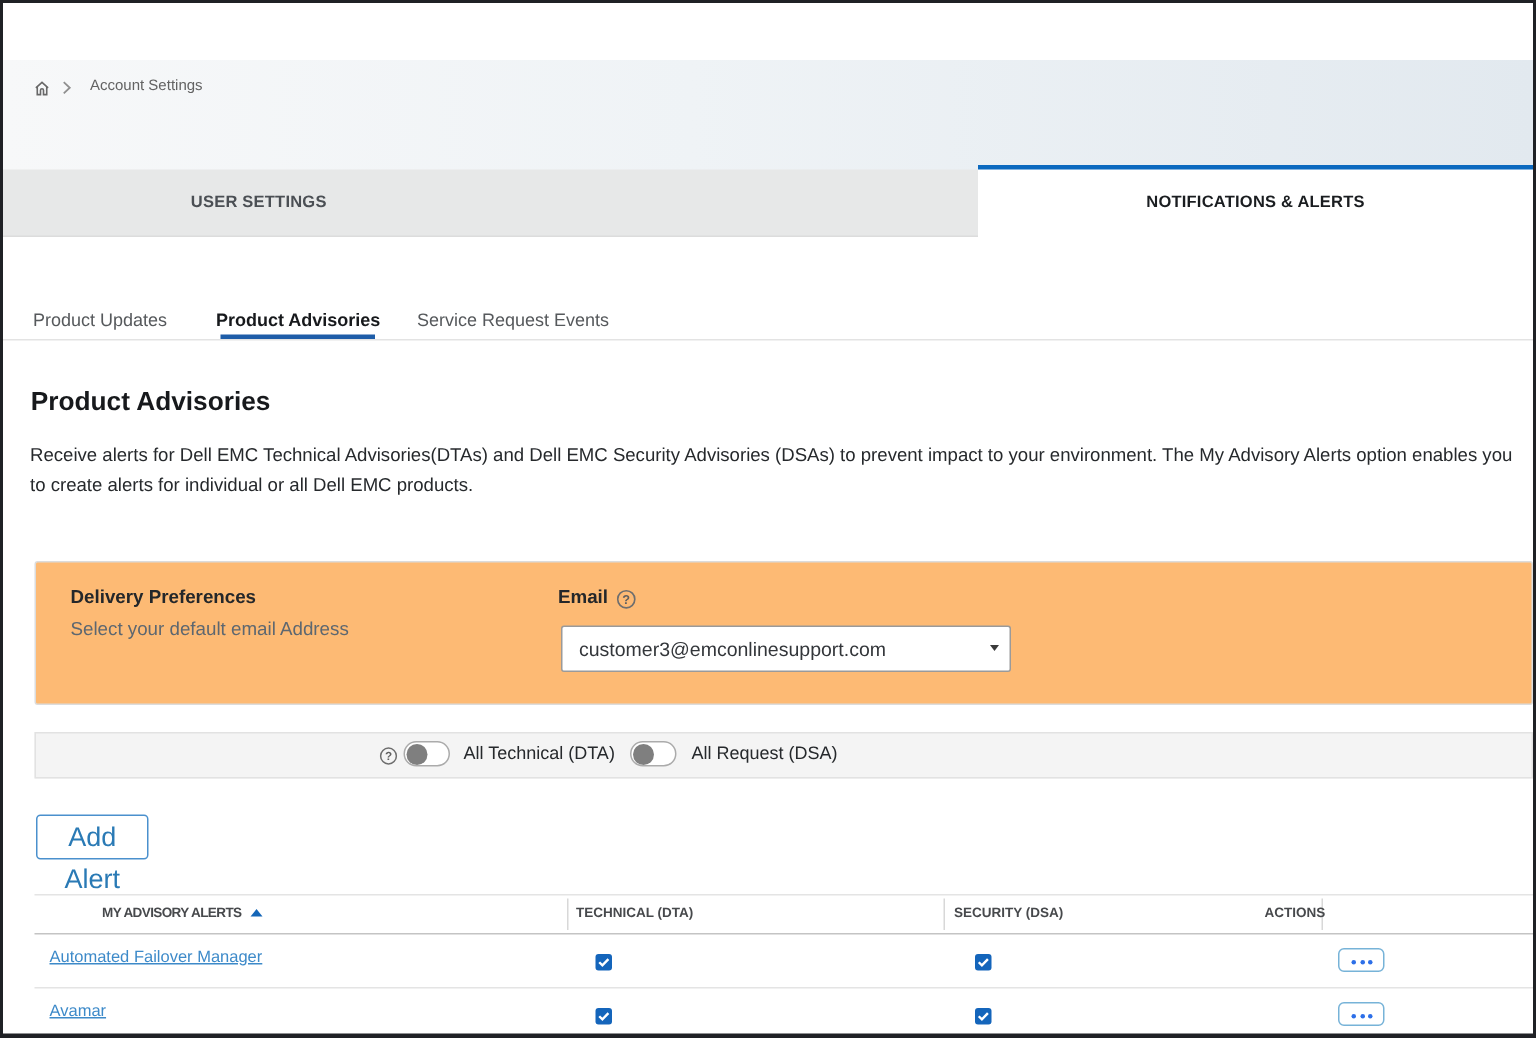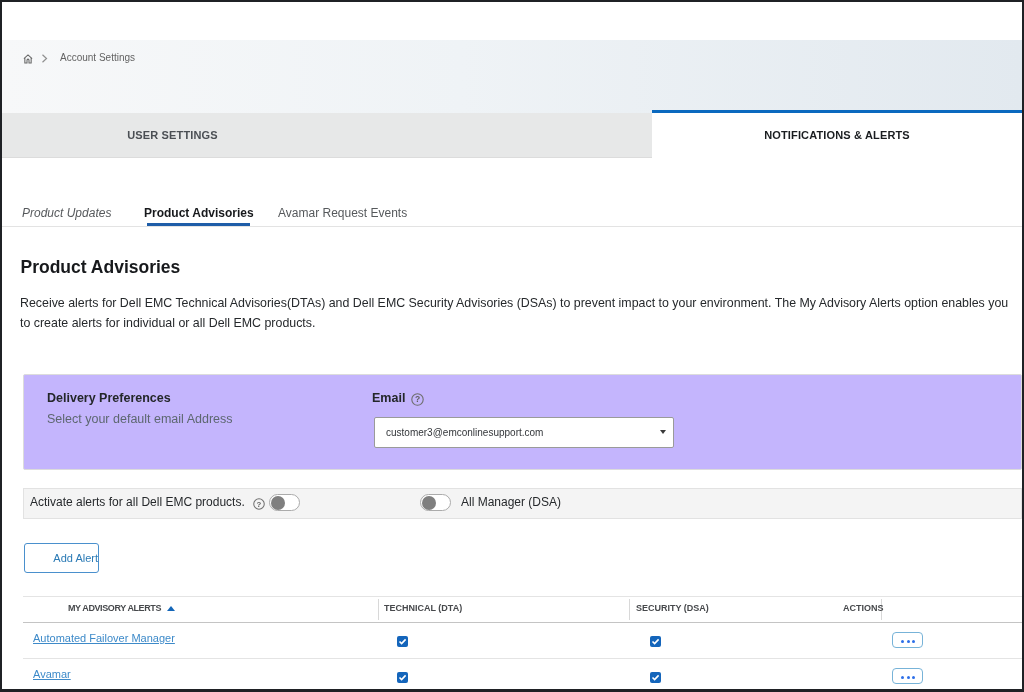--- a/index.html
+++ b/index.html
@@ -34,42 +34,42 @@
   #subtabline { position:absolute; left:0; top:68px; width:1020px; height:1px; background:#e3e3e3; }
   .stab { position:absolute; top:48px; font-size:12px; color:#56595c; white-space:nowrap; line-height:14px; }
   .stab.active { font-weight:700; color:#17191c; }
   .stab.active .ul { position:absolute; left:3px; width:103px; top:17px; height:3px; background:#1e5da8; }
   
   h2 { position:absolute; left:18.5px; top:255px; font-size:17.5px; font-weight:700; color:#17191c; line-height:1.2; }
   #para { position:absolute; left:18px; top:291px; width:1010px; font-size:12.4px;
     line-height:20px; color:#26292c; }
   
   #panel { position:absolute; left:21px; top:372px; width:999px; height:96px;
-    background:#c4b5fd; border:1px solid #dcdcdc; border-radius:2px; }
+    background:#fdba74; border:1px solid #dcdcdc; border-radius:2px; }
   #panel .t1 { position:absolute; left:23px; top:16px; font-size:12.5px; font-weight:700; color:#24272a; }
   #panel .t2 { position:absolute; left:23px; top:37px; font-size:12.5px; color:#5d6770; }
   #panel .t3 { position:absolute; left:348px; top:16px; font-size:12.5px; font-weight:700; color:#24272a; }
   #panel .q  { position:absolute; left:387px; top:17.5px; }
   #sel { position:absolute; left:350px; top:42px; width:300px; height:31px;
     border:1px solid #9a9a9a; border-radius:2px; background:#fff; }
-  #sel .val { position:absolute; left:11px; top:0; line-height:29px; font-size:10px; color:#33363a; }
+  #sel .val { position:absolute; left:11px; top:0; line-height:29px; font-size:13px; color:#33363a; }
   #sel .car { position:absolute; right:7px; top:11.5px; width:0; height:0;
     border-left:3px solid transparent; border-right:3px solid transparent; border-top:4.5px solid #3a3a3a; }
   
   #bar { position:absolute; left:21px; top:486px; width:999px; height:31px;
     background:#f4f4f4; border:1px solid #e2e2e2; }
   #bar .lbl { position:absolute; top:-1px; line-height:29px; font-size:12px; color:#26292c; white-space:nowrap; }
   .toggle { position:absolute; width:31px; height:17px; background:#fff;
     border:1px solid #ababab; border-radius:8.5px; }
   .toggle .knob { position:absolute; left:0.5px; top:0.5px; width:14px; height:14px;
     background:#7f7f7f; border-radius:50%; }
   
   #addalert { position:absolute; left:22px; top:541px; width:75px; height:30px;
     border:1px solid #4a90cd; border-radius:3px; background:#fff;
-    color:#2a7ab5; font-size:11px; text-align:right; line-height:28px; }
+    color:#2a7ab5; font-size:18px; text-align:center; line-height:28px; }
   
   #tbl { position:absolute; left:21px; top:594px; width:999px; }
   .hline { position:absolute; left:0; width:999px; height:1px; background:#e4e4e4; }
   #thead { position:absolute; left:0; top:1px; width:999px; height:25px; }
   #thead .h { position:absolute; font-size:9px; font-weight:700; letter-spacing:0;
     color:#47494c; top:6px; }
   #thead .h.first { letter-spacing:-0.4px;margin-left:36px; }
   #thead .vsep { position:absolute; top:2px; width:1px; height:21px; background:#d8d8d8; }
   #thead .bline { position:absolute; left:0; top:25px; width:999px; height:1px; background:#c4c4c4; }
   .arrow { display:inline-block; width:0; height:0; border-left:4.5px solid transparent;
@@ -99,55 +99,55 @@
 
   <div id="graytabs">
     <div class="gtab" style="left:0;width:341px;">USER SETTINGS</div>
   </div>
   <div id="activetab">
       <span>NOTIFICATIONS &amp; ALERTS</span>
     </div>
 
   <div id="subtabs">
     <div id="subtabline"></div>
-    <div class="stab" style="left:20px;font-style:italic;">Product Updates</div>
+    <div class="stab" style="left:20px;">Product Updates</div>
     <div class="stab active" style="left:142px;">Product Advisories<span class="ul"></span></div>
-    <div class="stab" style="left:276px;">Avamar Request Events</div>
+    <div class="stab" style="left:276px;">Service Request Events</div>
   </div>
 
   <h2>Product Advisories</h2>
   <div id="para">Receive alerts for Dell EMC Technical Advisories(DTAs) and Dell EMC Security Advisories (DSAs) to prevent impact to your environment. The My Advisory Alerts option enables you<br>to create alerts for individual or all Dell EMC products.</div>
 
   <div id="panel">
     <div class="t1">Delivery Preferences</div>
     <div class="t2">Select your default email Address</div>
     <div class="t3">Email</div>
     <svg class="q" width="13" height="13" viewBox="0 0 13 13">
         <circle cx="6.5" cy="6.5" r="5.7" fill="none" stroke="#6e6e6e" stroke-width="1.1"></circle>
         <text x="6.5" y="9.4" font-size="8.5" font-weight="bold" text-anchor="middle" fill="#5f5f5f" font-family="Liberation Sans">?</text>
       </svg>
     <div id="sel">
       <span class="val">customer3@emconlinesupport.com</span>
       <span class="car"></span>
     </div>
   </div>
 
   <div id="bar">
-    <span class="lbl" style="left:6px;">Activate alerts for all Dell EMC products.</span>
     <svg class="q" style="position:absolute;left:229px;top:9px;" width="12" height="12" viewBox="0 0 13 13">
         <circle cx="6.5" cy="6.5" r="5.7" fill="none" stroke="#6e6e6e" stroke-width="1.1"></circle>
         <text x="6.5" y="9.4" font-size="8.5" font-weight="bold" text-anchor="middle" fill="#5f5f5f" font-family="Liberation Sans">?</text>
       </svg>
     <div class="toggle" style="left:245px;top:5px;">
         <div class="knob"></div>
       </div>
+    <span class="lbl" style="left:285px;">All Technical (DTA)</span>
     <div class="toggle" style="left:396px;top:5px;">
         <div class="knob"></div>
       </div>
-    <span class="lbl" style="left:437px;">All Manager (DSA)</span>
+    <span class="lbl" style="left:437px;">All Request (DSA)</span>
   </div>
 
   <div id="addalert">Add Alert</div>
 
   <div id="tbl">
     <div class="hline" style="top:0;"></div>
     <div id="thead">
       <div class="h first" style="left:9px;">MY ADVISORY ALERTS<span class="arrow"></span></div>
       <div class="vsep" style="left:355px;"></div>
       <div class="h" style="left:361px;">TECHNICAL (DTA)</div>

